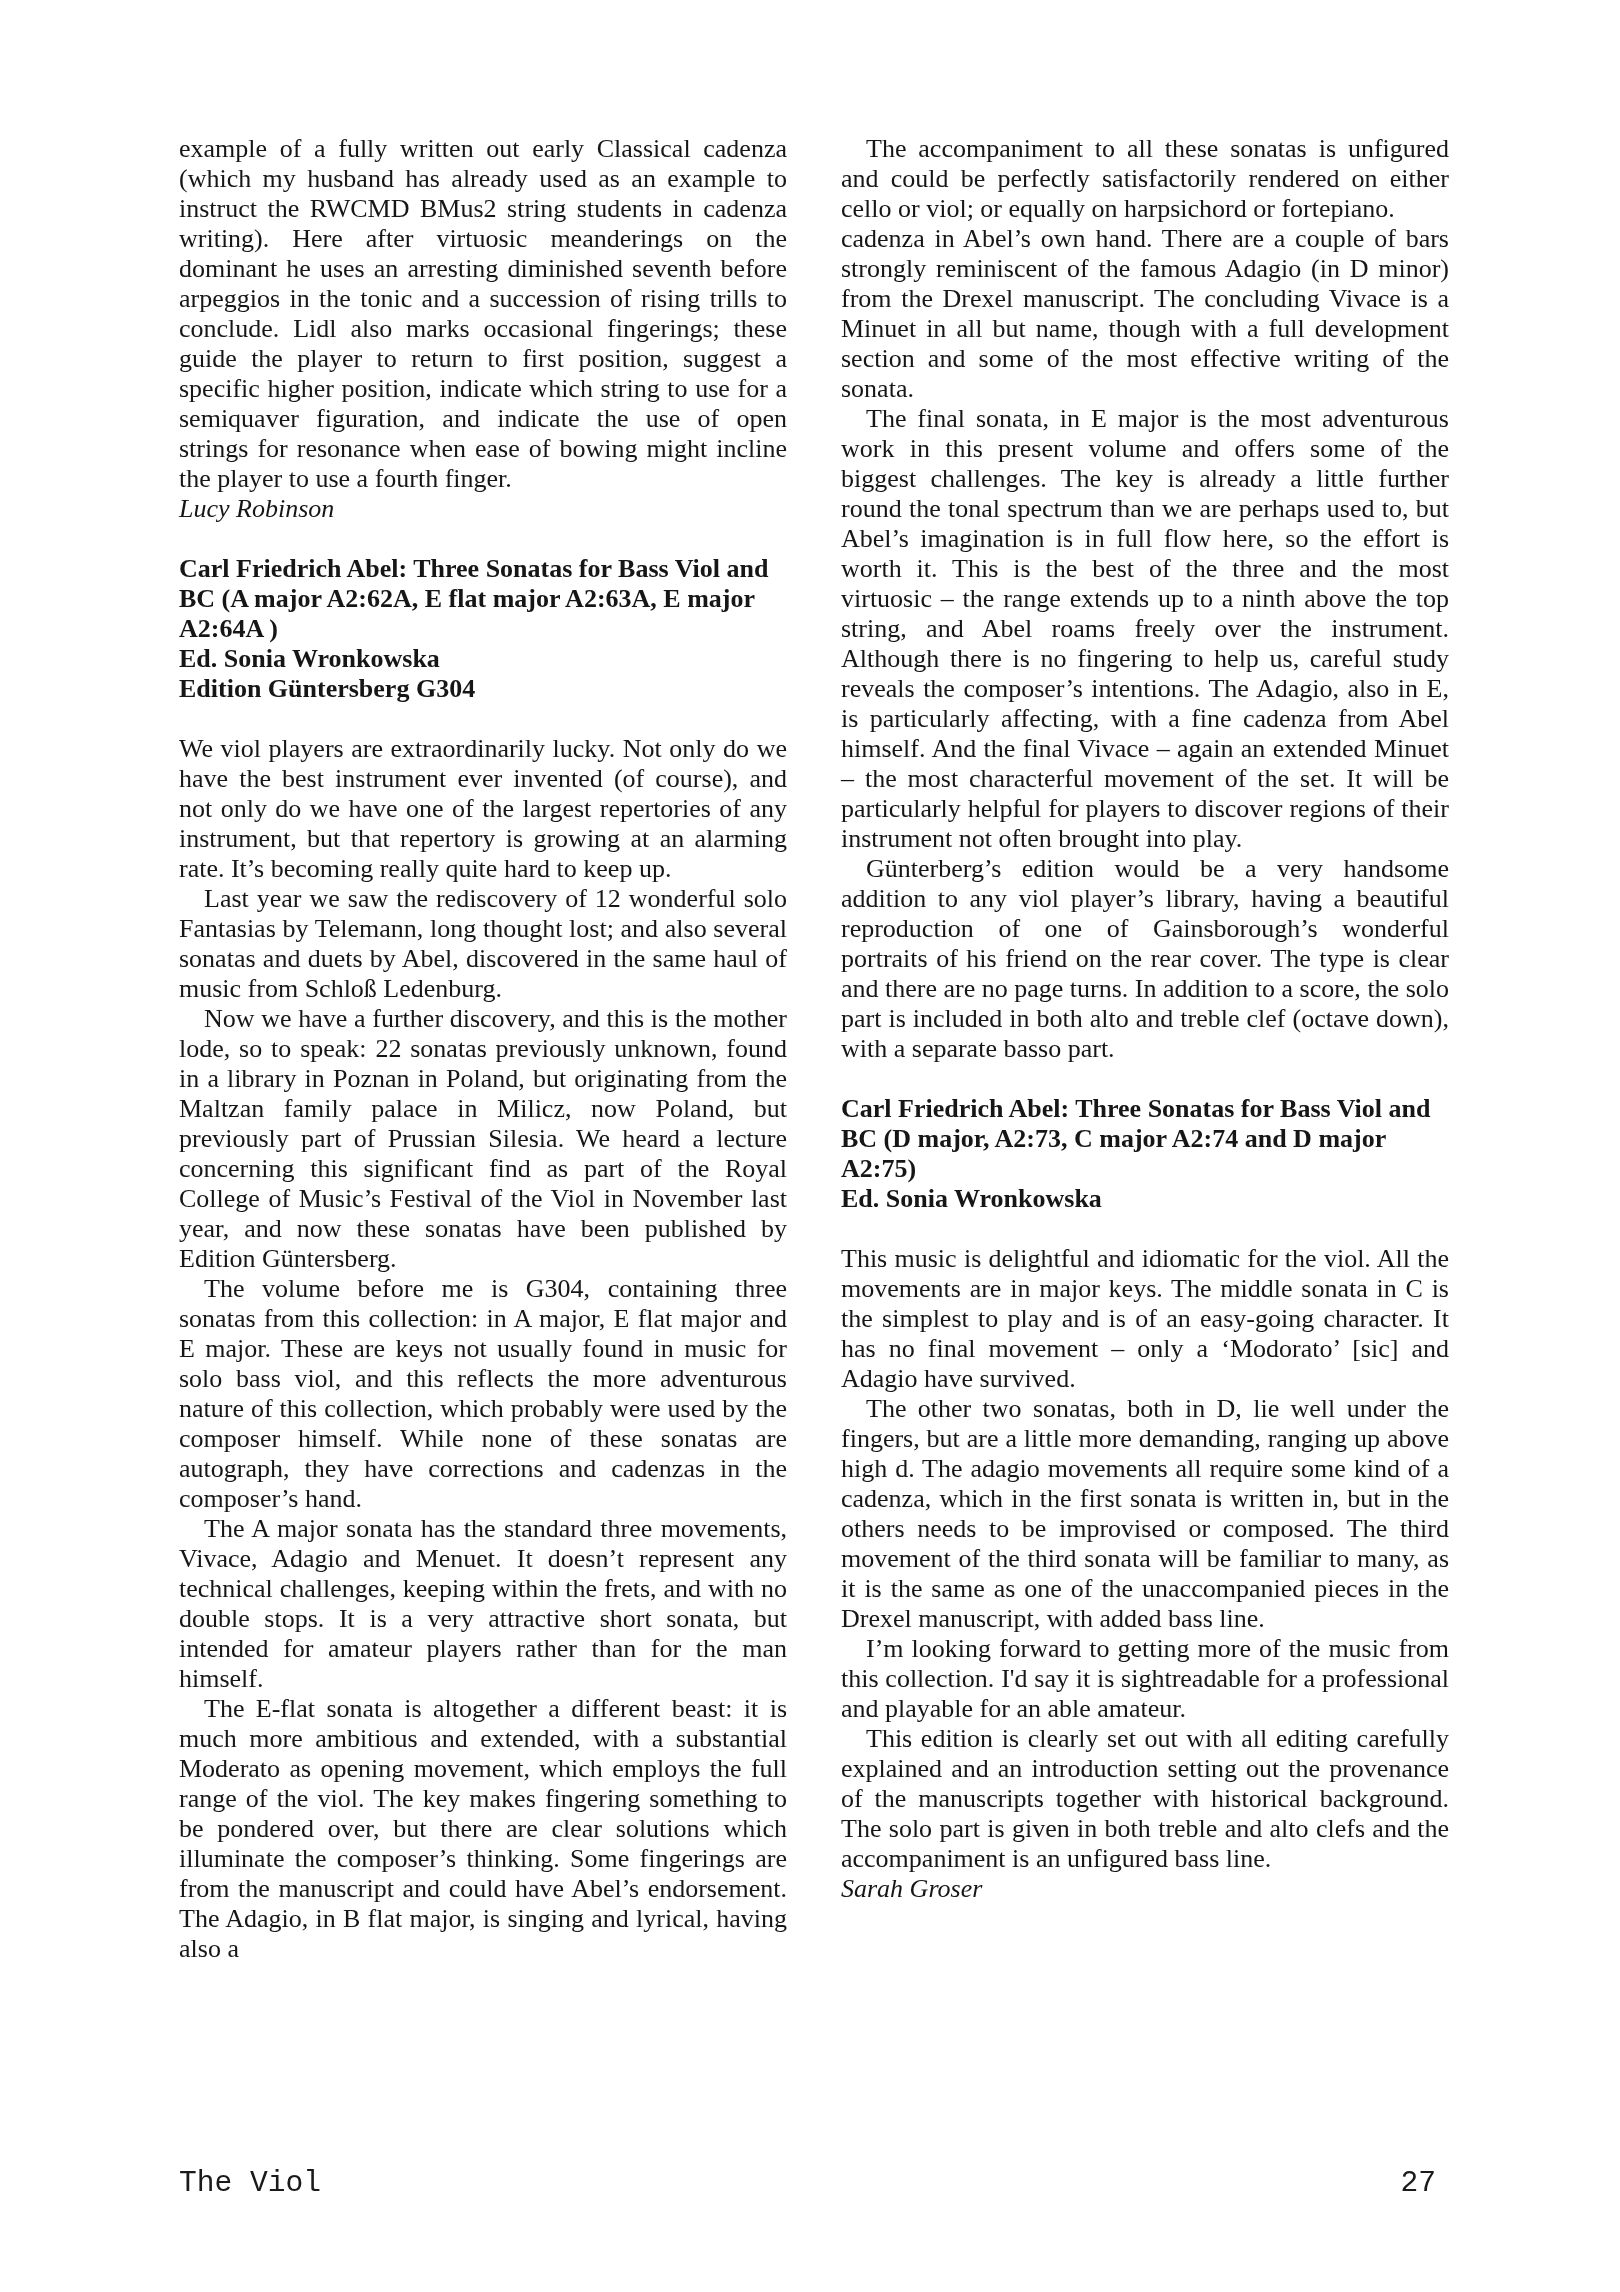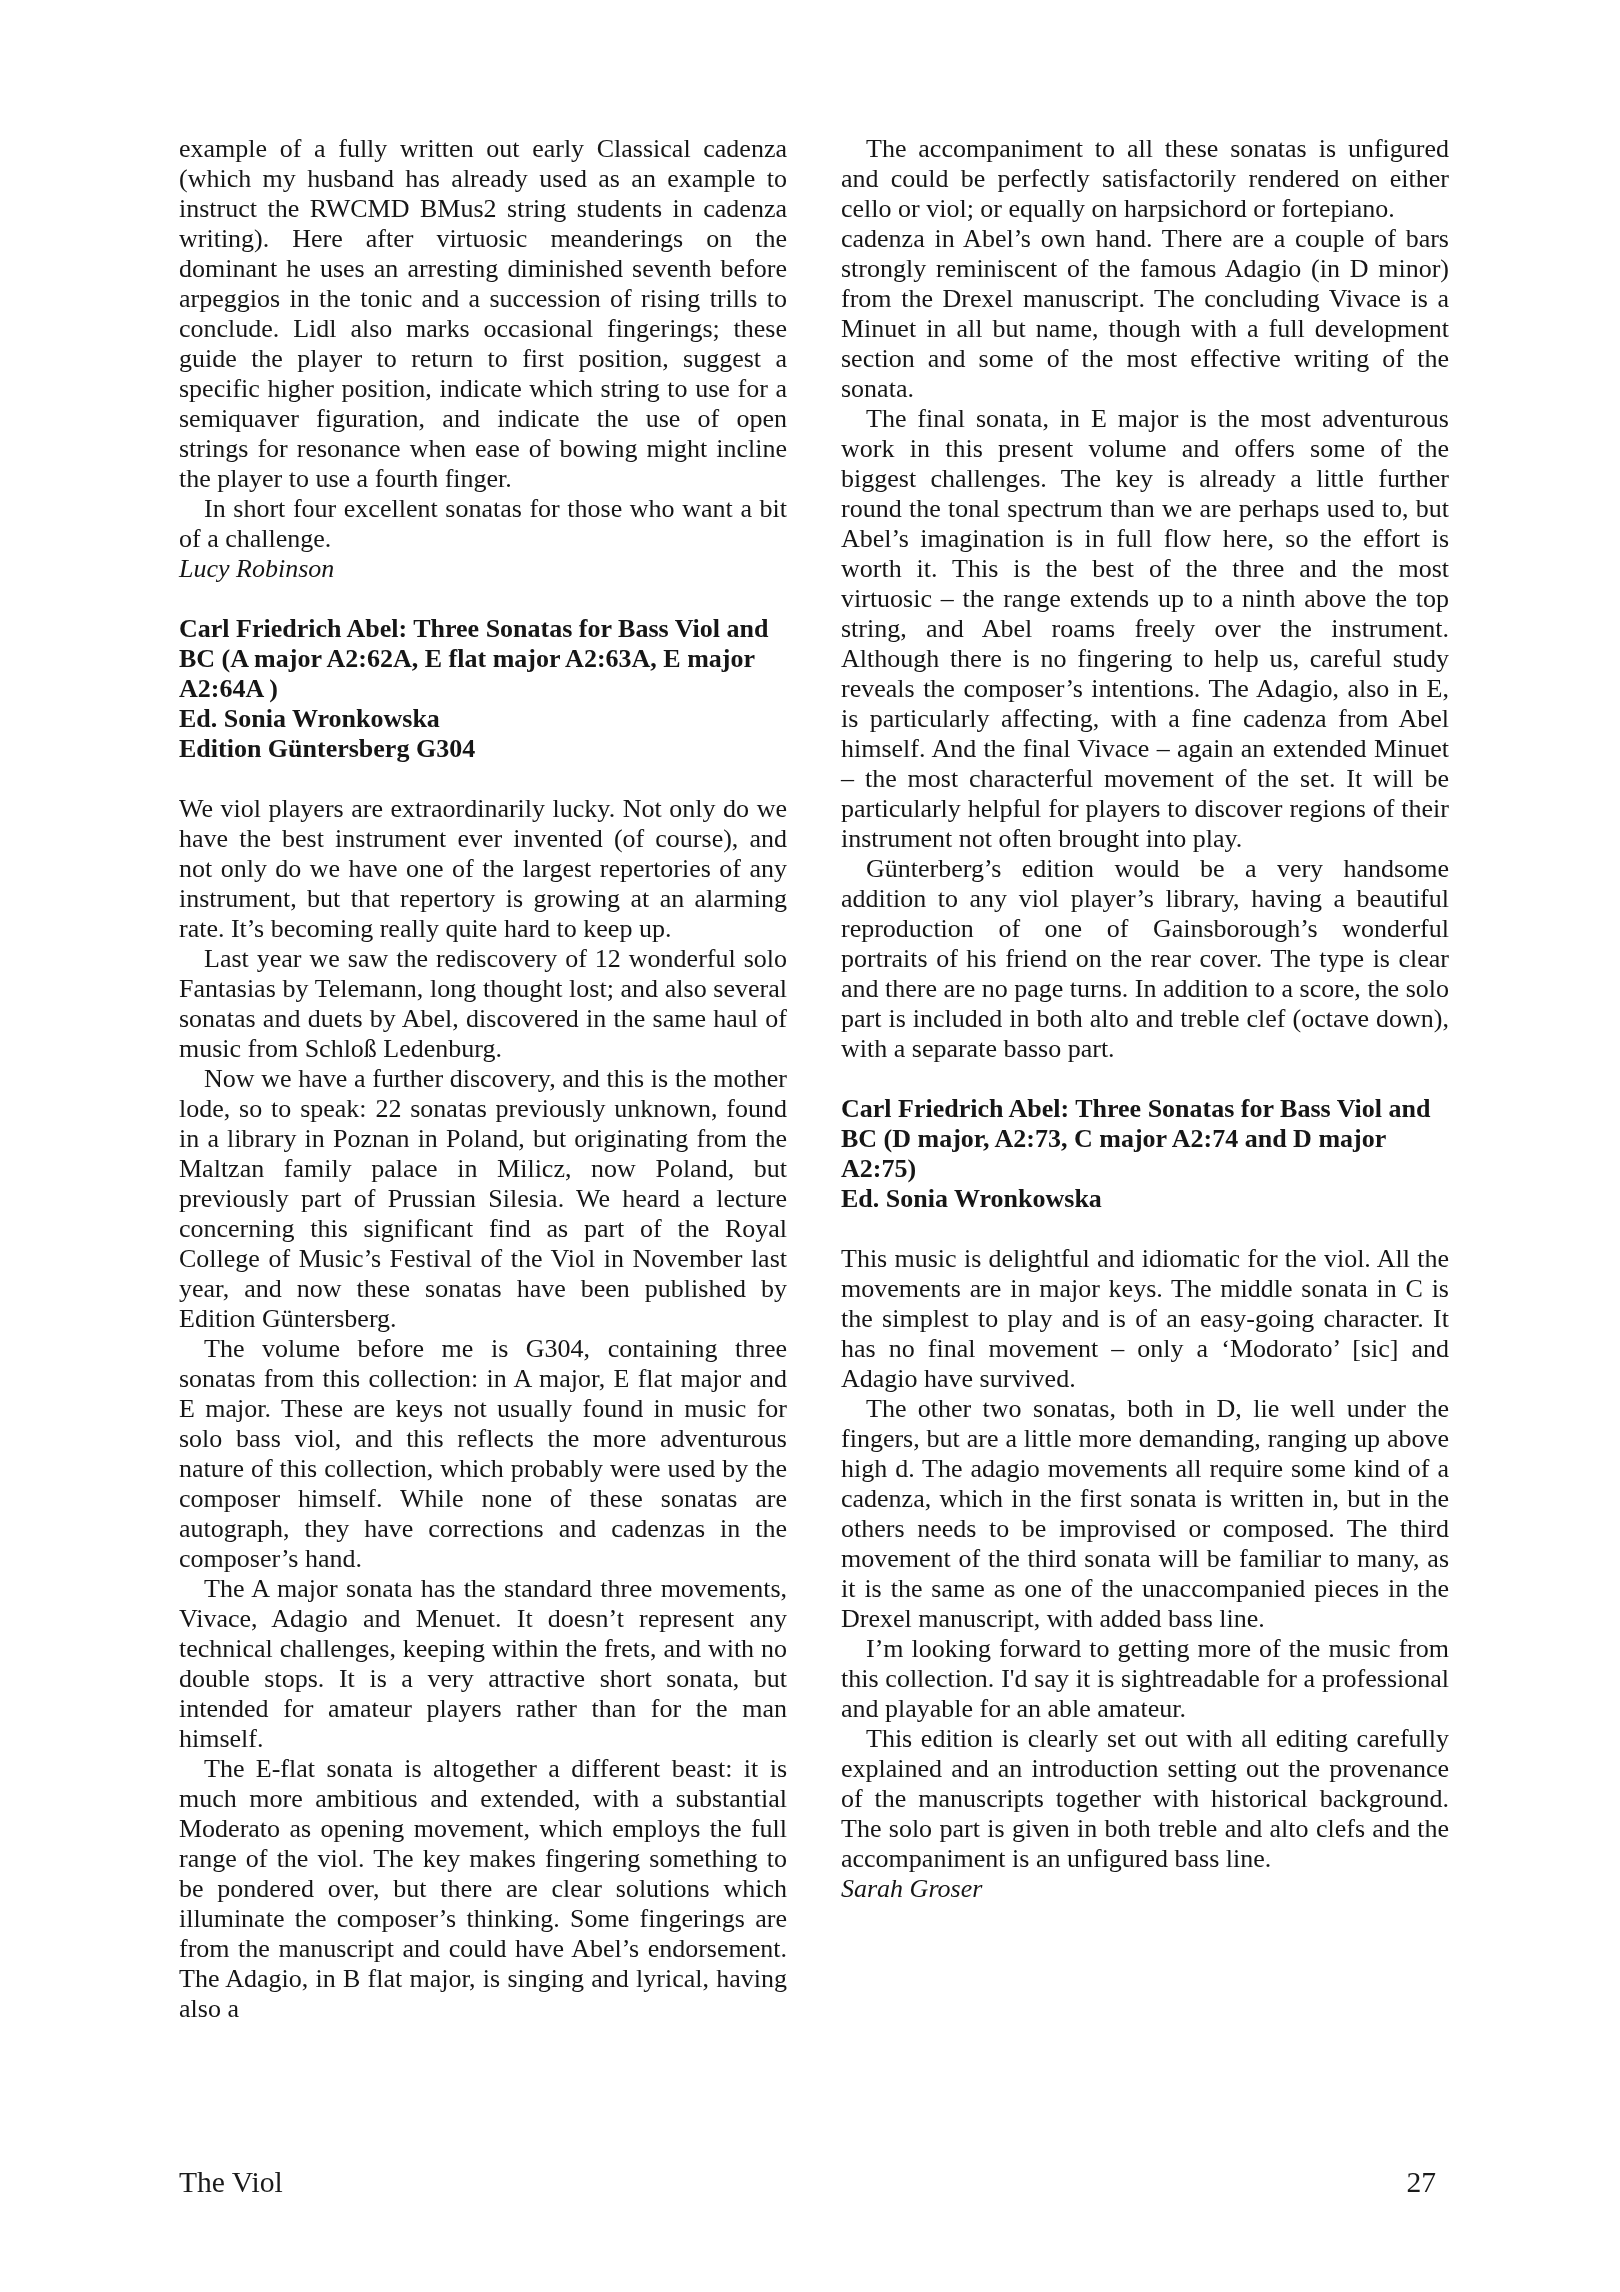--- a/index.html
+++ b/index.html
@@ -28,33 +28,32 @@
   p.author  { font-style: italic; text-align: left; }
   .space-before { margin-top: 30px !important; }
   .footer {
     position: absolute;
     left: 179px;
     top: 2166px;
     width: 1257px;
     display: flex;
     justify-content: space-between;
     align-items: baseline;
-    font-family: Liberation Serif, serif;
+    font-family: Liberation Mono, monospace;
     font-size: 29.6px;
     color: #1a1a1a;
   }
 </style>
 </head>
 <body>
 
 <div class="page">
   <div class="columns">
     <div class="col" id="col-left">
         <p class="body">example of a fully written out early Classical cadenza (which my husband has already used as an example to instruct the RWCMD BMus2 string students in cadenza writing). Here after virtuosic meanderings on the dominant he uses an arresting diminished seventh before arpeggios in the tonic and a succession of rising trills to conclude. Lidl also marks occasional fingerings; these guide the player to return to first position, suggest a specific higher position, indicate which string to use for a semiquaver figuration, and indicate the use of open strings for resonance when ease of bowing might incline the player to use a fourth finger.</p>
-        <p class="body indent">In short four excellent sonatas for those who want a bit of a challenge.</p>
         <p class="author">Lucy Robinson</p>
         <p class="heading space-before">Carl Friedrich Abel: Three Sonatas for Bass Viol and BC (A major A2:62A, E flat major A2:63A, E major A2:64A )</p>
         <p class="heading">Ed. Sonia Wronkowska</p>
         <p class="heading">Edition Güntersberg G304</p>
         <p class="body space-before">We viol players are extraordinarily lucky. Not only do we have the best instrument ever invented (of course), and not only do we have one of the largest repertories of any instrument, but that repertory is growing at an alarming rate. It’s becoming really quite hard to keep up.</p>
         <p class="body indent">Last year we saw the rediscovery of 12 wonderful solo Fantasias by Telemann, long thought lost; and also several sonatas and duets by Abel, discovered in the same haul of music from Schloß Ledenburg.</p>
         <p class="body indent">Now we have a further discovery, and this is the mother lode, so to speak: 22 sonatas previously unknown, found in a library in Poznan in Poland, but originating from the Maltzan family palace in Milicz, now Poland, but previously part of Prussian Silesia. We heard a lecture concerning this significant find as part of the Royal College of Music’s Festival of the Viol in November last year, and now these sonatas have been published by Edition Güntersberg.</p>
         <p class="body indent">The volume before me is G304, containing three sonatas from this collection: in A major, E flat major and E major. These are keys not usually found in music for solo bass viol, and this reflects the more adventurous nature of this collection, which probably were used by the composer himself. While none of these sonatas are autograph, they have corrections and cadenzas in the composer’s hand.</p>
         <p class="body indent">The A major sonata has the standard three movements, Vivace, Adagio and Menuet. It doesn’t represent any technical challenges, keeping within the frets, and with no double stops. It is a very attractive short sonata, but intended for amateur players rather than for the man himself.</p>
         <p class="body indent">The E-flat sonata is altogether a different beast: it is much more ambitious and extended, with a substantial Moderato as opening movement, which employs the full range of the viol. The key makes fingering something to be pondered over, but there are clear solutions which illuminate the composer’s thinking. Some fingerings are from the manuscript and could have Abel’s endorsement. The Adagio, in B flat major, is singing and lyrical, having also a</p>

